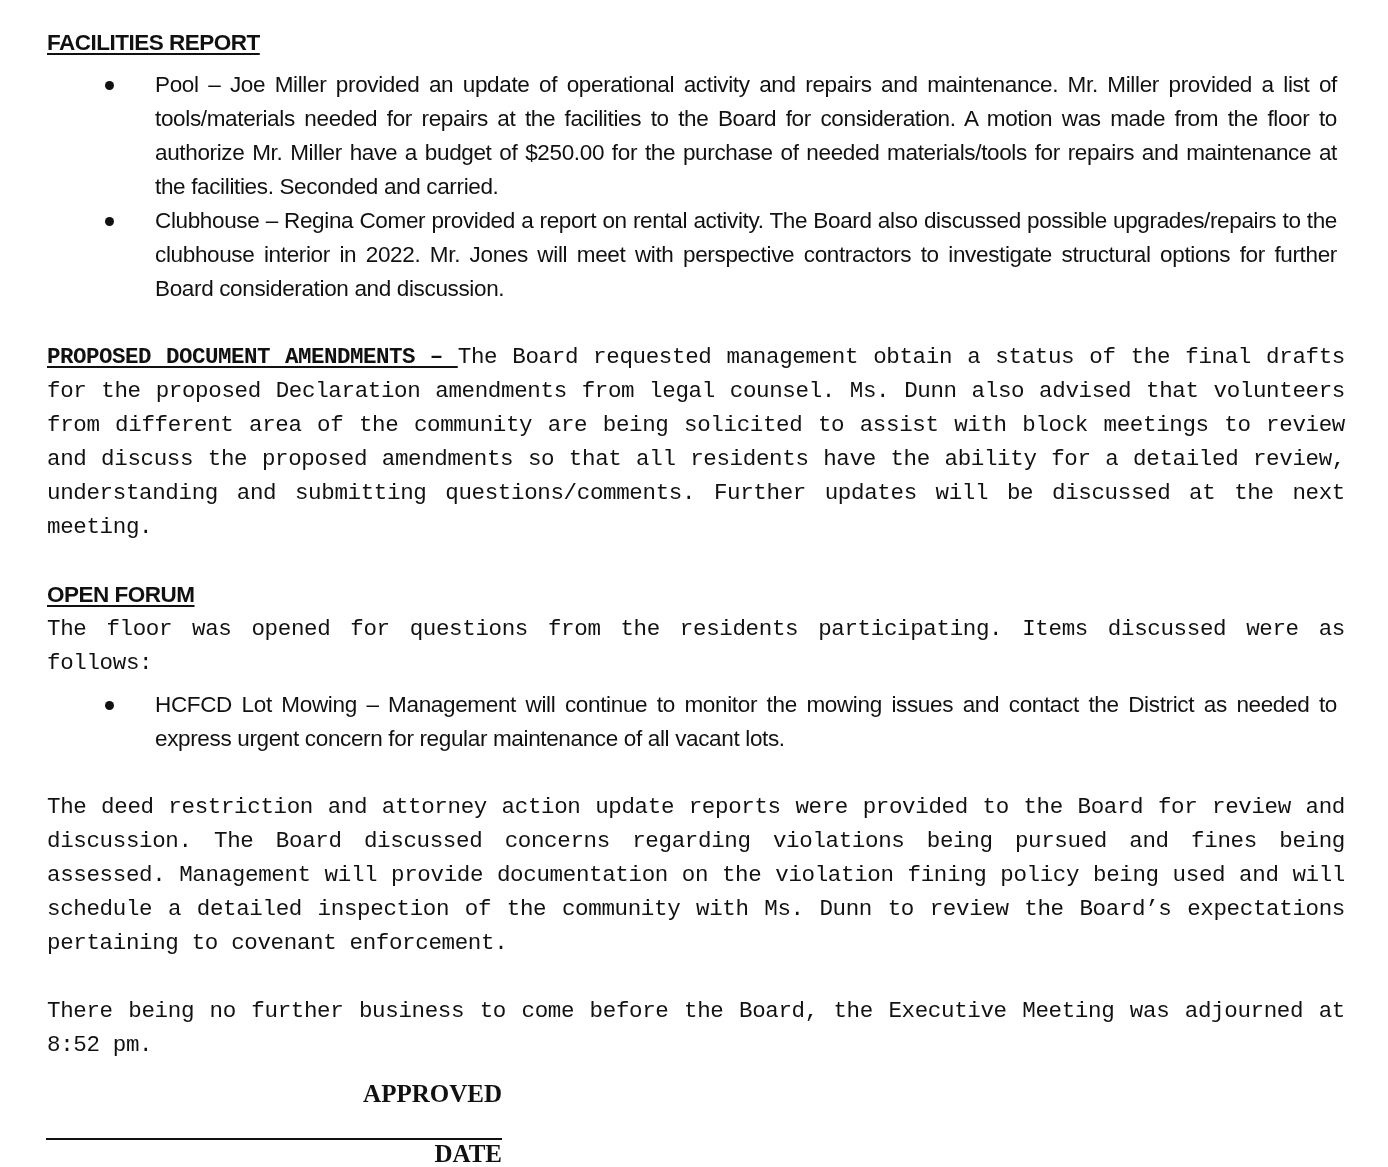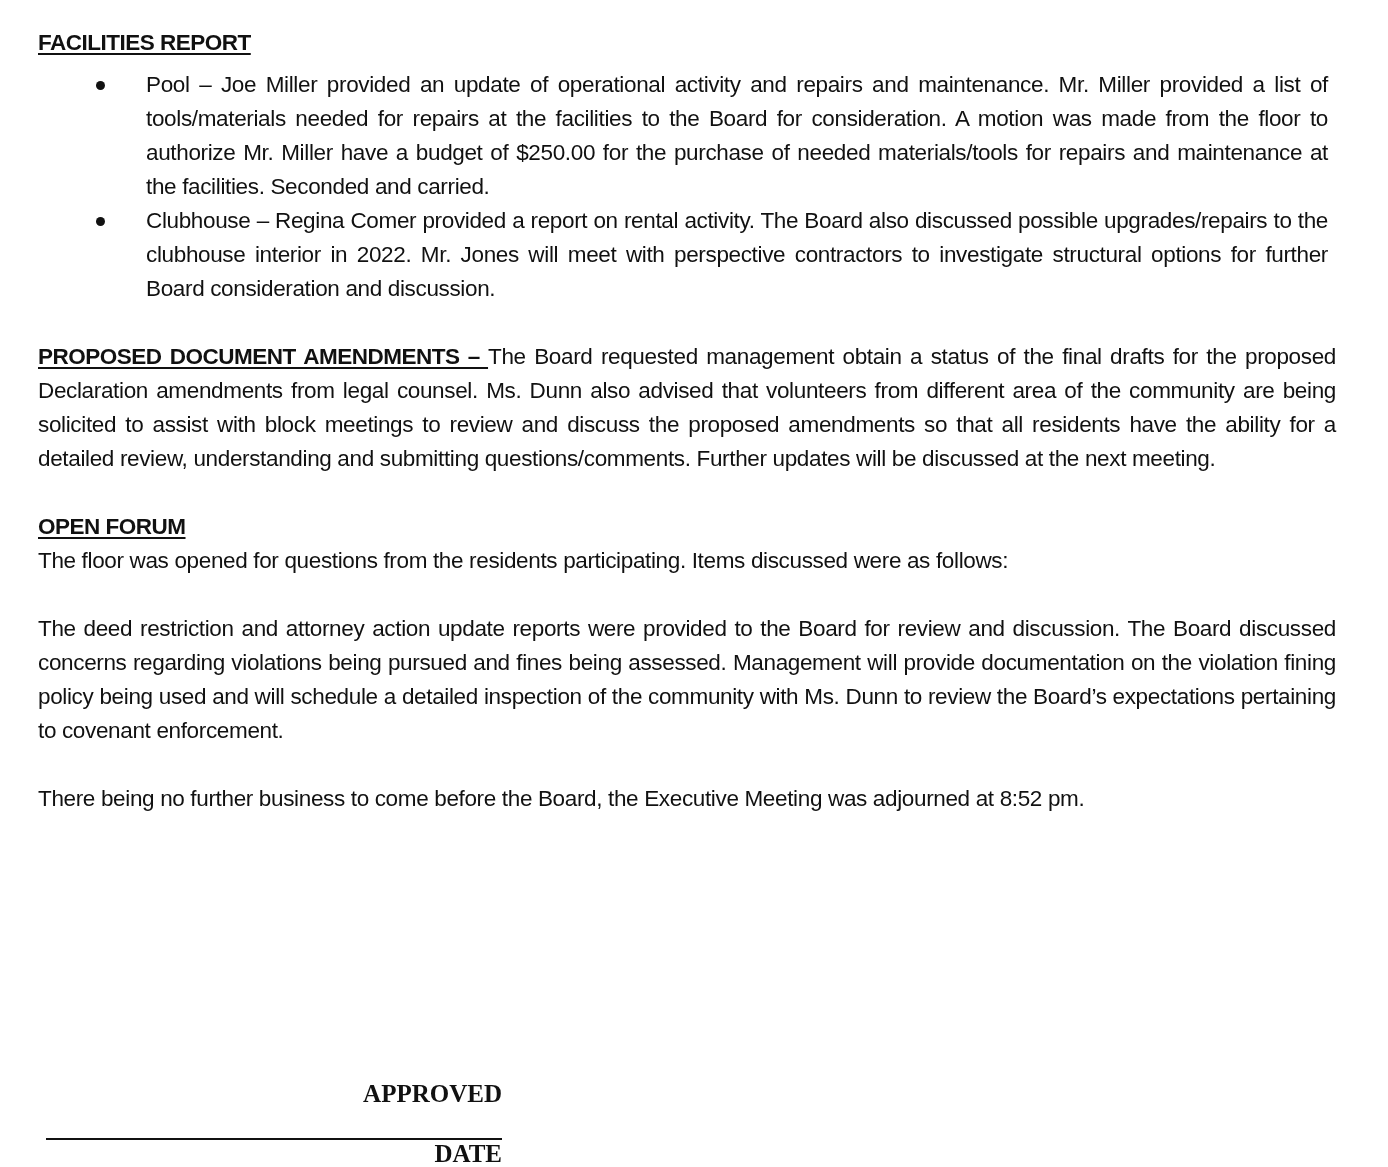--- a/index.html
+++ b/index.html
@@ -1,24 +1,24 @@
 <!DOCTYPE html>
 <html><head>
   <meta charset="utf-8">
   <style>
     html, body { margin: 0; padding: 0; background: #ffffff; }
     body {
       width: 1388px; height: 1167px; position: relative; overflow: hidden;
       font-family: "Liberation Sans", "DejaVu Sans", sans-serif;
       color: #111111;
     }
-    .page { position: absolute; left: 38px; top: 26px; width: 1298px; }
+    .page { position: absolute; left: 47px; top: 26px; width: 1298px; }
     .p {
       font-size: 22.5px; line-height: 34px; text-align: justify;
-      margin: 0; letter-spacing: -0.35px;
+      margin: 0; letter-spacing: -0.35px; font-family: Liberation Mono, monospace;
     }
     .heading {
       font-weight: bold; text-decoration: underline; text-underline-offset: 3px;
       font-size: 22.5px; line-height: 34px; letter-spacing: -0.5px;
     }
     .section { margin-bottom: 34px; }
     ul.bullets { list-style: none; margin: 8px; padding: 0; }
     ul.bullets li {
       position: relative; padding-left: 100px; font-size: 22.5px; line-height: 34px;
       text-align: justify; letter-spacing: -0.35px;
@@ -52,20 +52,21 @@
   </div>
 
   <div class="section">
     <p class="p"><span class="heading">PROPOSED DOCUMENT AMENDMENTS – </span><span>The Board requested management obtain a status of the final drafts for the proposed Declaration amendments from legal counsel. Ms. Dunn also advised that volunteers from different area of the community are being solicited to assist with block meetings to review and discuss the proposed amendments so that all residents have the ability for a detailed review, understanding and submitting questions/comments. Further updates will be discussed at the next meeting.</span></p>
   </div>
 
   <div class="section">
     <div class="heading">OPEN FORUM</div>
     <p class="p">The floor was opened for questions from the residents participating. Items discussed were as follows:</p>
     <ul class="bullets">
+      <li><span class="bullet"></span><span>HCFCD Lot Mowing – Management will continue to monitor the mowing issues and contact the District as needed to express urgent concern for regular maintenance of all vacant lots.</span></li>
     </ul>
   </div>
 
   <div class="section">
     <p class="p">The deed restriction and attorney action update reports were provided to the Board for review and discussion. The Board discussed concerns regarding violations being pursued and fines being assessed. Management will provide documentation on the violation fining policy being used and will schedule a detailed inspection of the community with Ms. Dunn to review the Board’s expectations pertaining to covenant enforcement.</p>
   </div>
 
   <p class="p closing">There being no further business to come before the Board, the Executive Meeting was adjourned at 8:52 pm.</p>
 </div>
 

